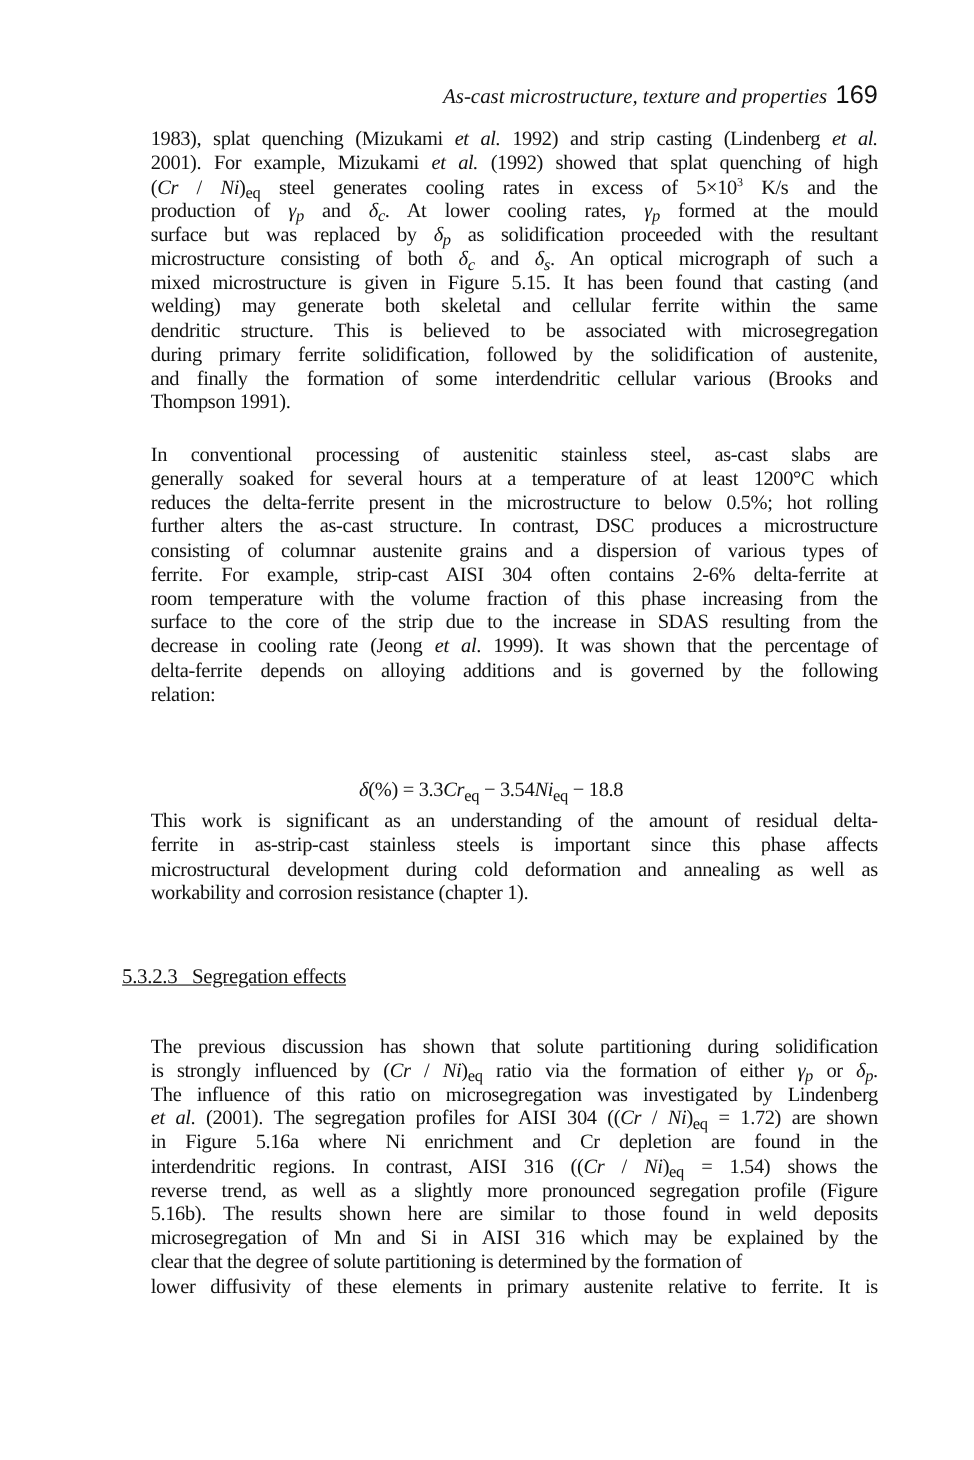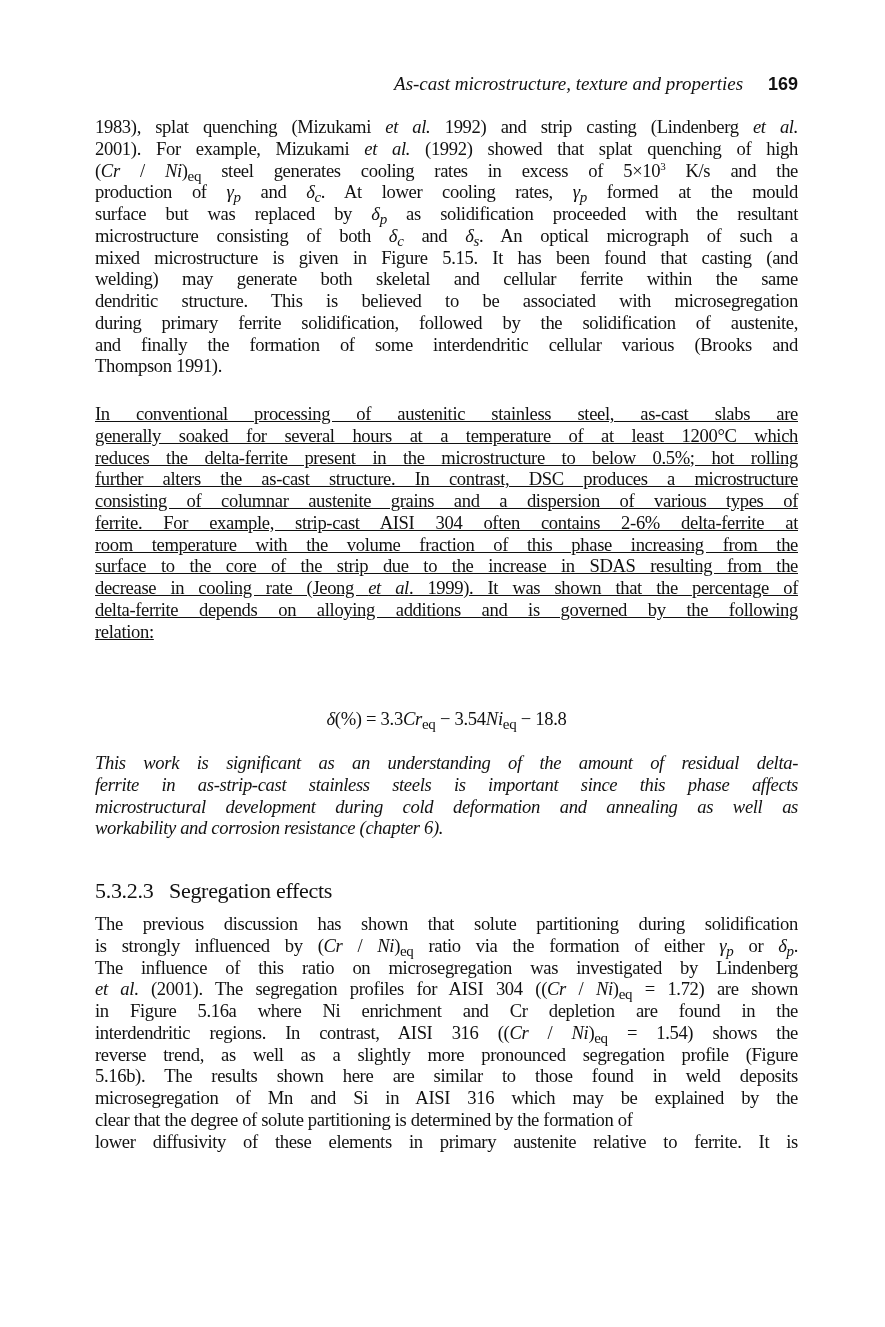--- a/index.html
+++ b/index.html
@@ -1,30 +1,30 @@
 <!DOCTYPE html>
 <html><head>
 <meta charset="utf-8">
 <style>
   html, body { margin: 0; padding: 0; background: #ffffff; }
   body { width: 885px; height: 1327px; position: relative; overflow: hidden;
          font-family: "Liberation Serif", "DejaVu Serif", serif; color: #111; }
   .page { position: absolute; left: 95px; top: 0; width: 703px; }
   .running-head { position: absolute; top: 73px; right: 0; font-size: 19px; white-space: nowrap; }
   .running-head .title { font-style: italic; text-align: center; }
-  .running-head .num { font-weight: bold; margin-left: 20px; font-family: "Liberation Sans", "DejaVu Sans", sans-serif; font-size: 18px; }
+  .running-head .num { font-weight: normal; margin-left: 3px; font-family: "Liberation Sans", "DejaVu Sans", sans-serif; font-size: 23px; }
   .para { position: absolute; left: 0; width: 703px; font-size: 18.6px; line-height: 21.75px;
           text-align: justify; letter-spacing: -0.35px; }
-  .para .line { display: block; text-align: justify; text-align-last: justify; white-space: nowrap; height: 21.75px; }
+  .para .line { display: block; text-align: justify; text-align-last: justify; white-space: nowrap; height: 21.75px; margin-left: 42px; }
   .para .line.last { text-align-last: left; }
   i { font-style: italic; }
   sub { font-size: 15px; vertical-align: -4px; line-height: 0; }
   sup { font-size: 11px; vertical-align: 7px; line-height: 0; }
   .eq { position: absolute; left: 0; width: 703px; text-align: center; font-size: 18.6px; letter-spacing: -0.3px; }
-  .heading { position: absolute; left: 0; font-size: 22px; letter-spacing: -0.3px; white-space: pre; }
+  .heading { position: absolute; left: 16px; font-size: 19px; text-decoration: underline; letter-spacing: -0.3px; white-space: pre; }
 </style>
 </head>
 <body>
 
 <div class="page">
   <div class="running-head">
     <span class="title">As-cast microstructure, texture and properties</span>
     <span class="num">169</span>
   </div>
 
@@ -35,42 +35,42 @@
       <span class="line">production of <i>γ<sub>p</sub></i> and <i>δ<sub>c</sub></i>. At lower cooling rates, <i>γ<sub>p</sub></i> formed at the mould</span>
       <span class="line">surface but was replaced by <i>δ<sub>p</sub></i> as solidification proceeded with the resultant</span>
       <span class="line">microstructure consisting of both <i>δ<sub>c</sub></i> and <i>δ<sub>s</sub></i>. An optical micrograph of such a</span>
       <span class="line">mixed microstructure is given in Figure 5.15. It has been found that casting (and</span>
       <span class="line">welding) may generate both skeletal and cellular ferrite within the same</span>
       <span class="line">dendritic structure. This is believed to be associated with microsegregation</span>
       <span class="line">during primary ferrite solidification, followed by the solidification of austenite,</span>
       <span class="line">and finally the formation of some interdendritic cellular various (Brooks and</span>
       <span class="line last">Thompson 1991).</span>
     </div>
-  <div class="para" id="p2" style="top:403px;text-decoration:underline;">
+  <div class="para" id="p2" style="top:403px;">
       <span class="line">In conventional processing of austenitic stainless steel, as-cast slabs are</span>
       <span class="line">generally soaked for several hours at a temperature of at least 1200°C which</span>
       <span class="line">reduces the delta-ferrite present in the microstructure to below 0.5%; hot rolling</span>
       <span class="line">further alters the as-cast structure. In contrast, DSC produces a microstructure</span>
       <span class="line">consisting of columnar austenite grains and a dispersion of various types of</span>
       <span class="line">ferrite. For example, strip-cast AISI 304 often contains 2-6% delta-ferrite at</span>
       <span class="line">room temperature with the volume fraction of this phase increasing from the</span>
       <span class="line">surface to the core of the strip due to the increase in SDAS resulting from the</span>
       <span class="line">decrease in cooling rate (Jeong <i>et al</i>. 1999). It was shown that the percentage of</span>
       <span class="line">delta-ferrite depends on alloying additions and is governed by the following</span>
       <span class="line last">relation:</span>
     </div>
   <div class="eq" style="top:708px;"><i>δ</i>(%) = 3.3<i>Cr</i><sub>eq</sub> − 3.54<i>Ni</i><sub>eq</sub> − 18.8</div>
-  <div class="para" id="p3" style="top:752px;font-style:italic;">
+  <div class="para" id="p3" style="top:736px;">
       <span class="line">This work is significant as an understanding of the amount of residual delta-</span>
       <span class="line">ferrite in as-strip-cast stainless steels is important since this phase affects</span>
       <span class="line">microstructural development during cold deformation and annealing as well as</span>
-      <span class="line last">workability and corrosion resistance (chapter 6).</span>
+      <span class="line last">workability and corrosion resistance (chapter 1).</span>
     </div>
   <div class="heading" style="top:878px;">5.3.2.3   Segregation effects</div>
-  <div class="para" id="p4" style="top:913px;">
+  <div class="para" id="p4" style="top:941px;">
       <span class="line">The previous discussion has shown that solute partitioning during solidification</span>
       <span class="line">is strongly influenced by (<i>Cr</i> / <i>Ni</i>)<sub>eq</sub> ratio via the formation of either <i>γ<sub>p</sub></i> or <i>δ<sub>p</sub></i>.</span>
       <span class="line">The influence of this ratio on microsegregation was investigated by Lindenberg</span>
       <span class="line"><i>et al</i>. (2001). The segregation profiles for AISI 304 ((<i>Cr</i> / <i>Ni</i>)<sub>eq</sub> = 1.72) are shown</span>
       <span class="line">in Figure 5.16a where Ni enrichment and Cr depletion are found in the</span>
       <span class="line">interdendritic regions. In contrast, AISI 316 ((<i>Cr</i> / <i>Ni</i>)<sub>eq</sub> = 1.54) shows the</span>
       <span class="line">reverse trend, as well as a slightly more pronounced segregation profile (Figure</span>
       <span class="line">5.16b). The results shown here are similar to those found in weld deposits</span>
       <span class="line">microsegregation of Mn and Si in AISI 316 which may be explained by the</span>
       <span class="line last">clear that the degree of solute partitioning is determined by the formation of</span>

